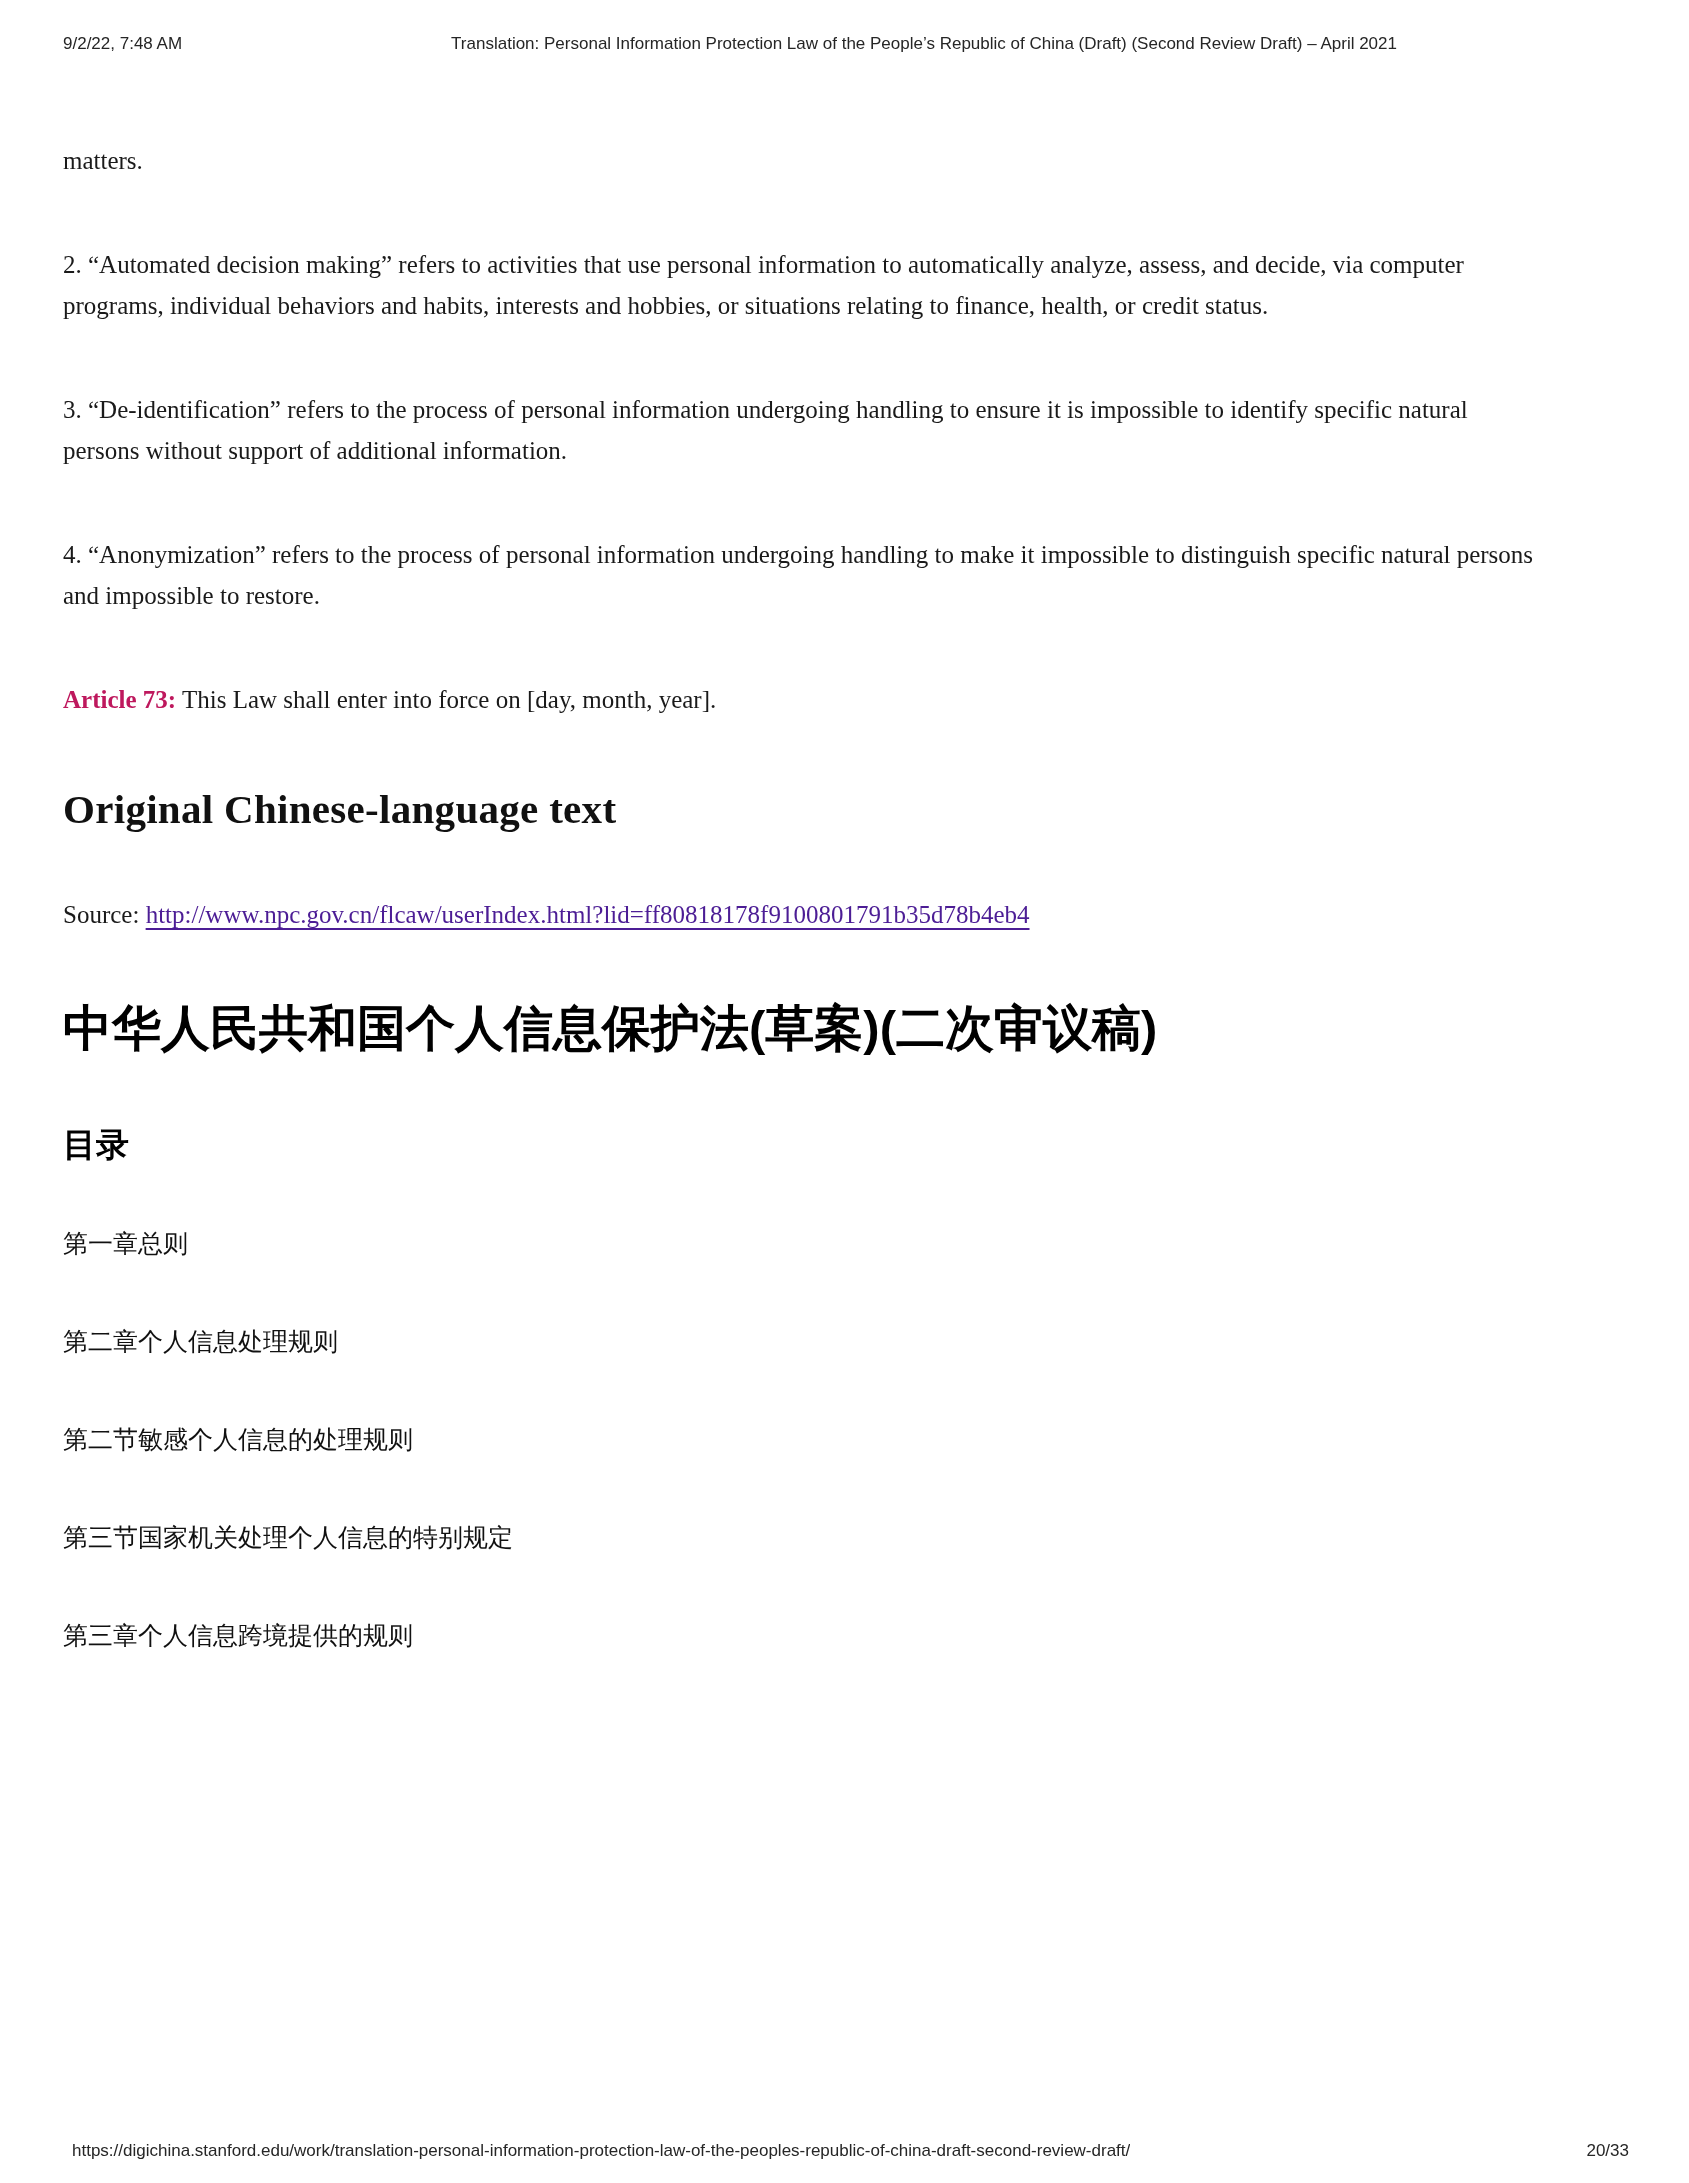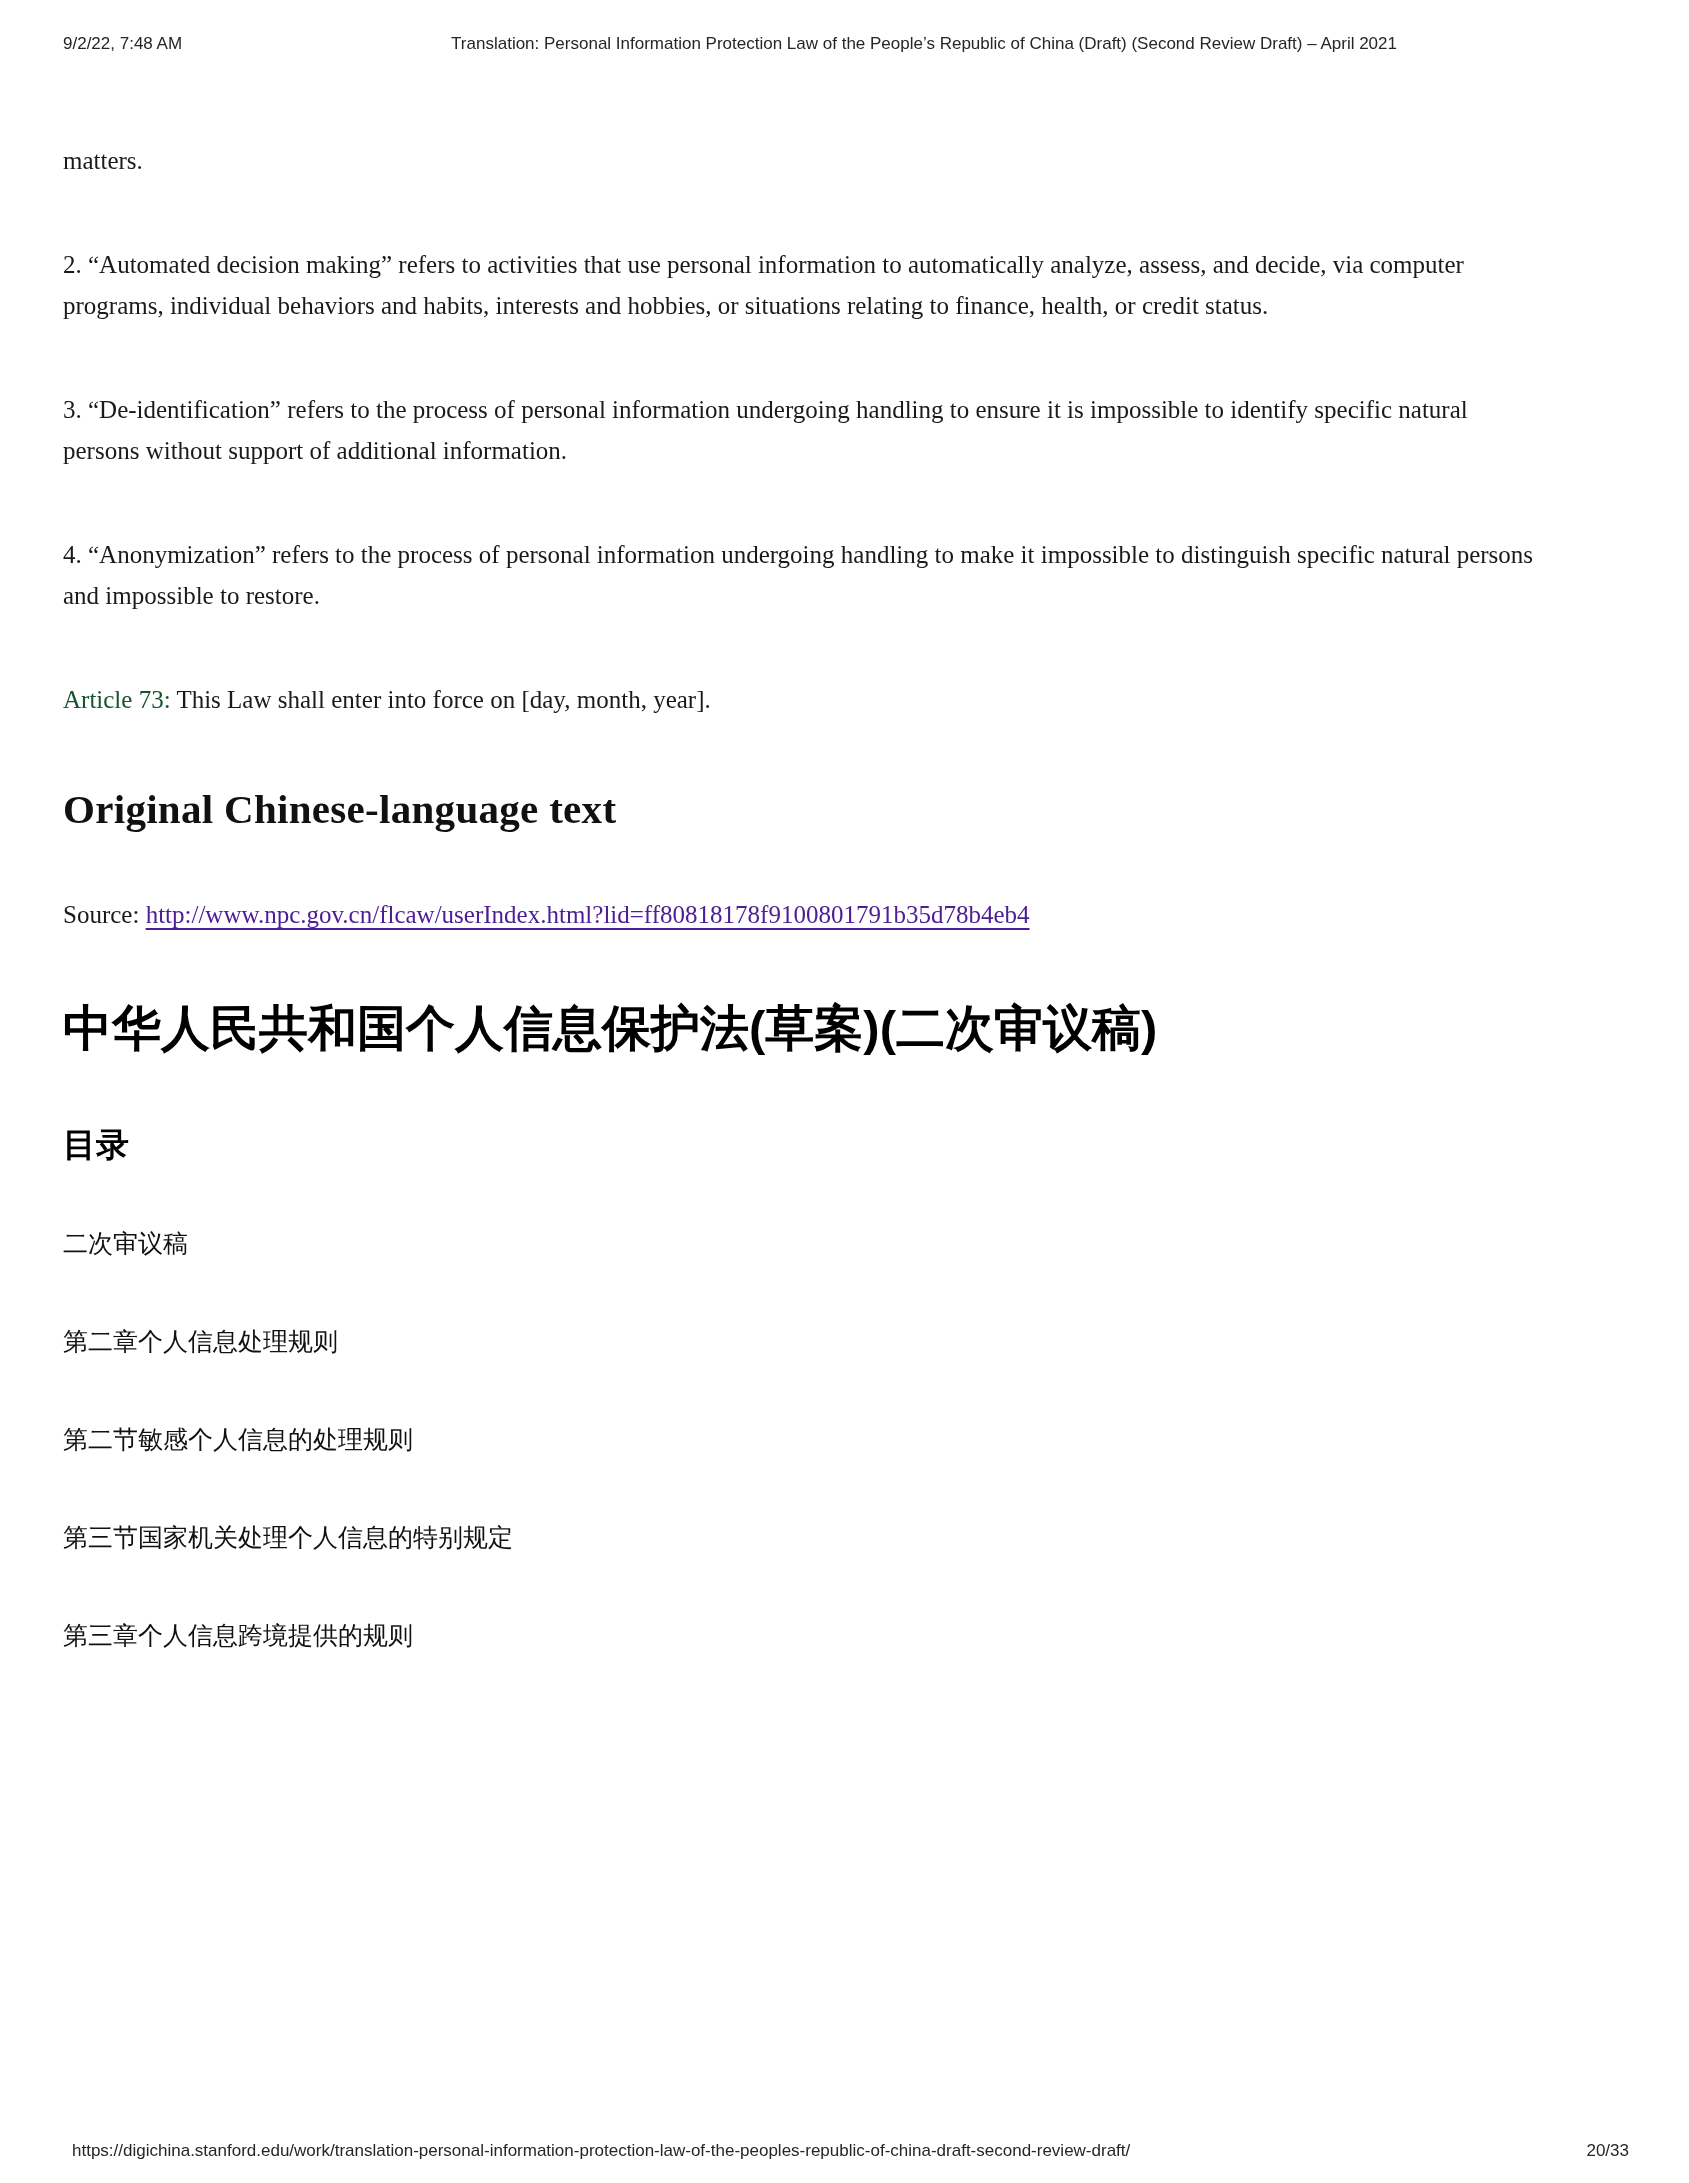--- a/index.html
+++ b/index.html
@@ -37,21 +37,21 @@
     top: 140px;
     left: 63px;
     width: 1474px;
   }
   .para {
     font-size: 25px;
     line-height: 41px;
     margin-bottom: 63px;
     color: #1a1a1a;
   }
-  .para strong { font-weight: 400; color: #14532d; }
+  .para strong { font-weight: 700; color: #be185d; }
   .section-heading {
     font-family: Liberation Serif, serif;
     font-size: 41px;
     font-weight: 700;
     line-height: 53px;
     color: #111111;
     margin: 13.2px 0 58px 0;
     letter-spacing: 0.3px;
   }
   .source-line {
@@ -128,21 +128,21 @@
   <p class="para"><strong>Article 73:</strong><span> This Law shall enter into force on [day, month, year].</span></p>
 
   <h1 class="section-heading">Original Chinese-language text</h1>
 
   <p class="source-line"><span>Source: </span><a href="#">http://www.npc.gov.cn/flcaw/userIndex.html?lid=ff80818178f9100801791b35d78b4eb4</a></p>
 
   <h2 class="chinese-title">中华人民共和国个人信息保护法(草案)(二次审议稿)</h2>
 
   <h3 class="toc-heading">目录</h3>
 
-  <p class="toc-item">二次审议稿</p>
+  <p class="toc-item">第一章总则</p>
   <p class="toc-item">第二章个人信息处理规则</p>
   <p class="toc-item">第二节敏感个人信息的处理规则</p>
   <p class="toc-item">第三节国家机关处理个人信息的特别规定</p>
   <p class="toc-item">第三章个人信息跨境提供的规则</p>
 </main>
 
 <footer class="print-footer">
   <span class="footer-url">https://digichina.stanford.edu/work/translation-personal-information-protection-law-of-the-peoples-republic-of-china-draft-second-review-draft/</span>
   <span class="page-number">20/33</span>
 </footer>

